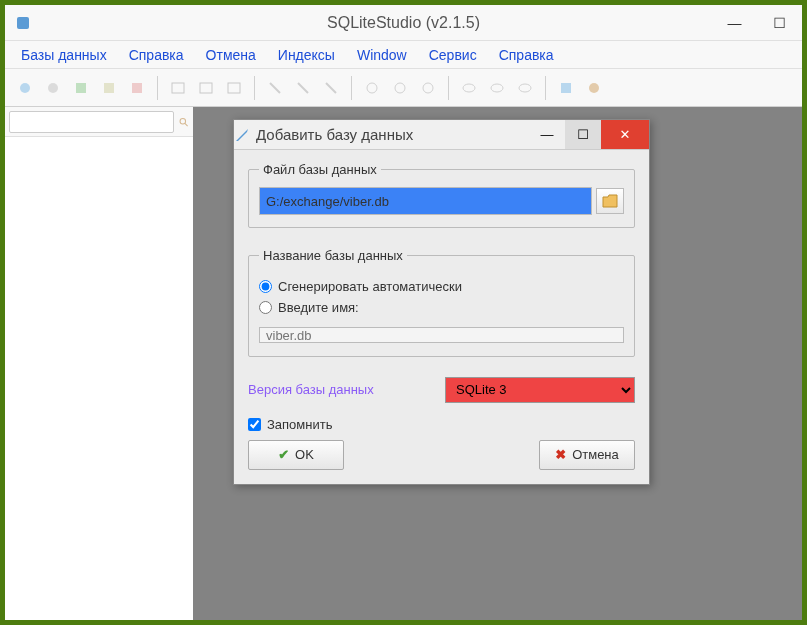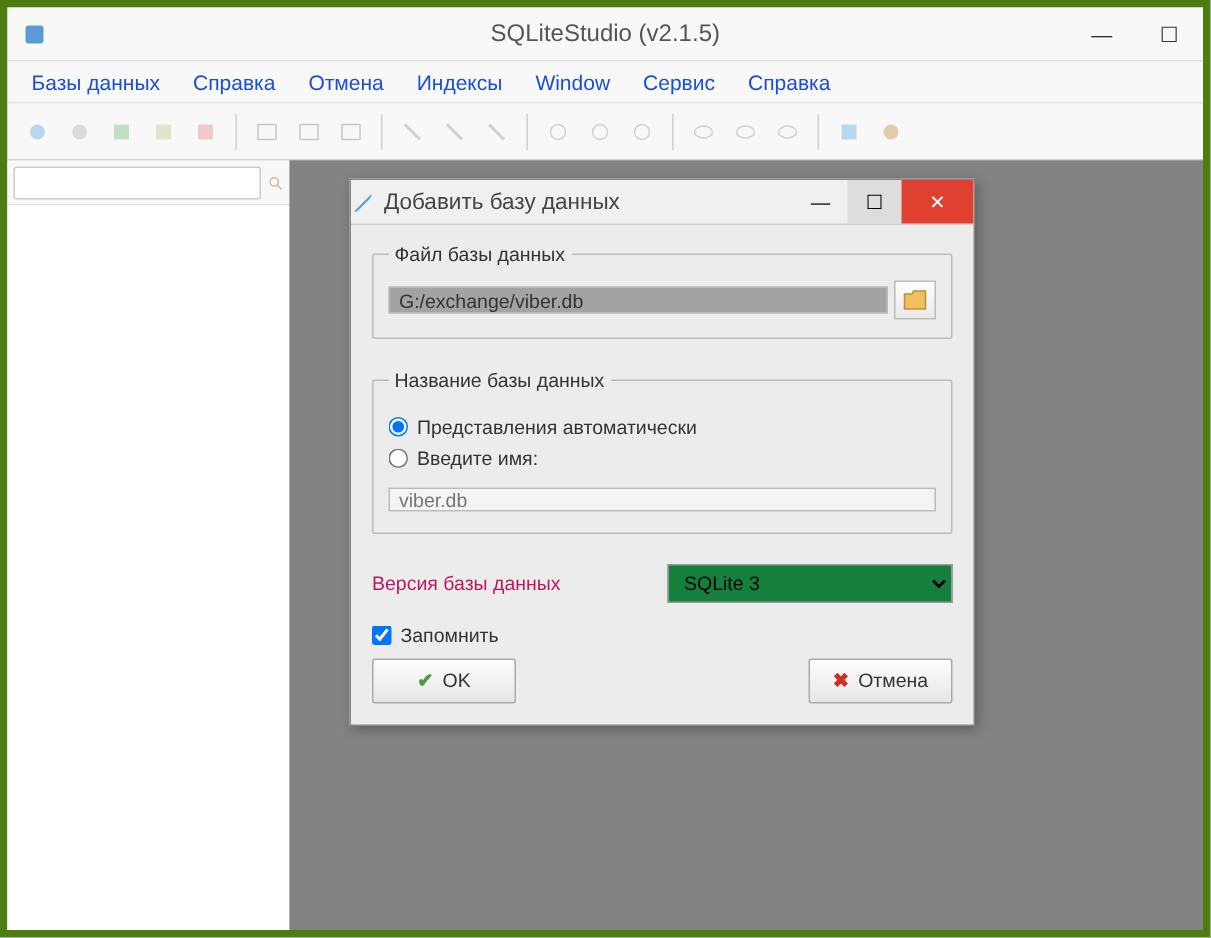--- a/index.html
+++ b/index.html
@@ -39,32 +39,32 @@
     .dialog-close { background: #e04030; color: #fff; width: 48px; }
     .dialog-max { background: #ddd; }
     .dialog-min { }
     
     .dialog-body { padding: 12px 14px 14px 14px; }
     
     fieldset { border: 1px solid #bbb; border-radius: 2px; padding: 10px 10px 12px 10px; margin-bottom: 20px; }
     legend { font-size: 13px; color: #333; padding: 0 4px; }
     
     .file-row { display: flex; align-items: center; gap: 4px; }
-    .file-input { flex: 1; height: 18px; border: 1px solid #bbb; background: #a3a3a3; padding: 0 6px; font-size: 13px; color: #333; }
+    .file-input { flex: 1; height: 28px; border: 1px solid #bbb; background: #3b82f6; padding: 0 6px; font-size: 13px; color: #333; }
     .browse-btn { width: 28px; height: 26px; background: linear-gradient(#fff,#e8e8e8); border: 1px solid #bbb; display: flex; align-items: center; justify-content: center; }
     .folder-icon { width: 16px; height: 14px; }
     
     .radio-row { display: flex; align-items: center; gap: 6px; font-size: 13px; color: #333; margin: 6px 0; }
     .radio-row input[type="radio"] { margin: 0; }
     
     .name-input { width: 100%; height: 16px; border: 1px solid #bbb; background: #f4f4f4; padding: 0 6px; font-size: 13px; color: #999; margin-top: 6px; }
     
     .version-row { display: flex; align-items: center; gap: 20px; margin-bottom: 14px; }
-    .version-label { font-size: 13px; color: #be185d; flex: 1; }
-    .version-select { width: 190px; height: 26px; border: 1px solid #999; background: #15803d; padding: 0 6px; font-size: 13px; }
+    .version-label { font-size: 13px; color: #8b5cf6; flex: 1; }
+    .version-select { width: 190px; height: 26px; border: 1px solid #999; background: #ef4444; padding: 0 6px; font-size: 13px; }
     
     .remember-row { display: flex; align-items: center; gap: 6px; font-size: 13px; color: #333; margin-bottom: 8px; }
     
     .dialog-buttons { display: flex; justify-content: space-between; }
     .dlg-btn { width: 96px; height: 30px; background: linear-gradient(#fdfdfd,#e6e6e6); border: 1px solid #aaa; border-radius: 2px; display: flex; align-items: center; justify-content: center; gap: 6px; font-size: 13px; color: #333; cursor: pointer; }
     .ok-icon { color: #4a9e3a; font-weight: bold; }
     .cancel-icon { color: #d03020; font-weight: bold; }
   </style>
 </head>
 <body>
@@ -233,21 +233,21 @@
                     <path d="M1 3 L6 3 L7 1 L15 1 L15 13 L1 13 Z" fill="#f0c060" stroke="#c09030"></path>
                   </svg>
               </div>
             </div>
           </fieldset>
 
           <fieldset>
             <legend>Название базы данных</legend>
             <label class="radio-row">
               <input type="radio" name="dbname" checked="" style="">
-              <span>Представления автоматически</span>
+              <span>Сгенерировать автоматически</span>
             </label>
             <label class="radio-row">
               <input type="radio" name="dbname" style="">
               <span>Введите имя:</span>
             </label>
             <input class="name-input" type="text" disabled="" placeholder="viber.db" style="">
           </fieldset>
 
           <div class="version-row">
             <span class="version-label">Версия базы данных</span>

